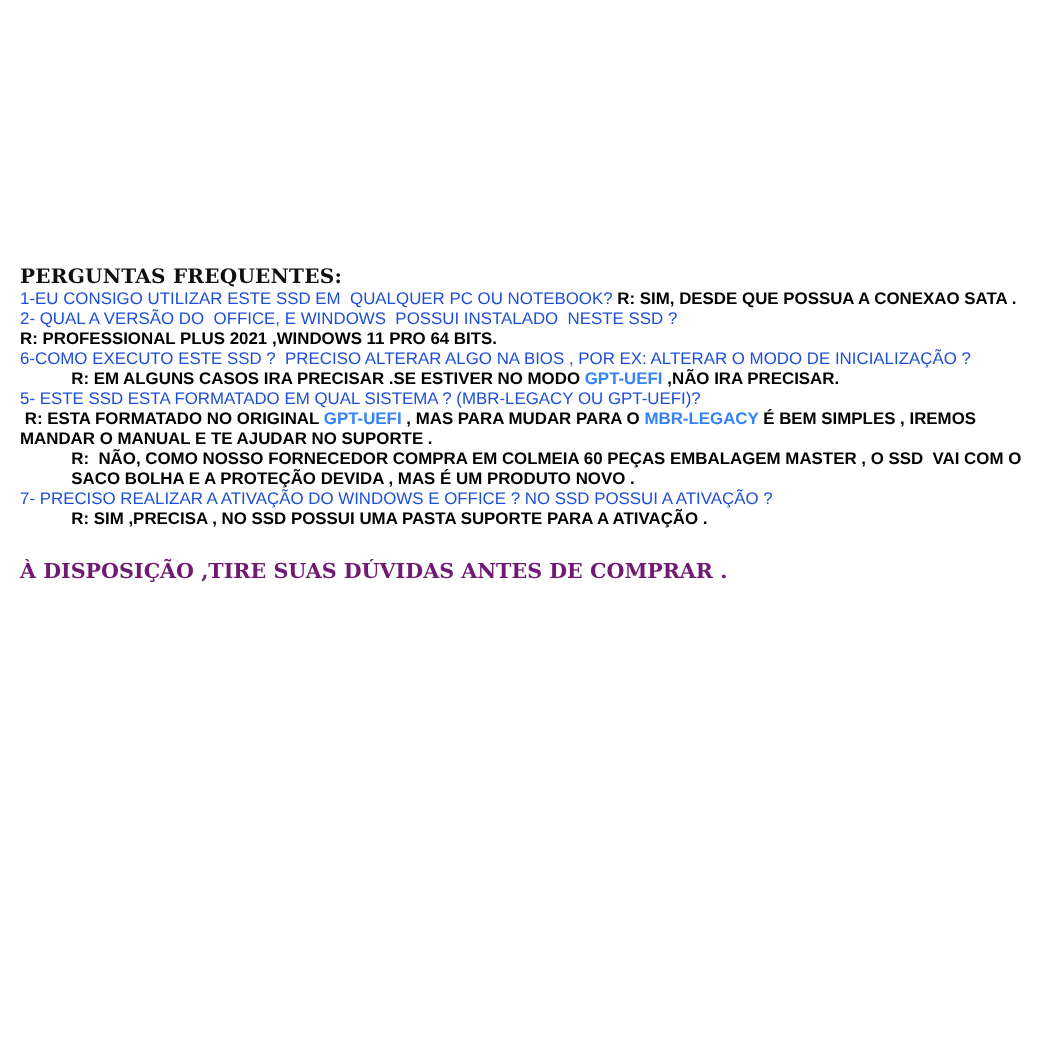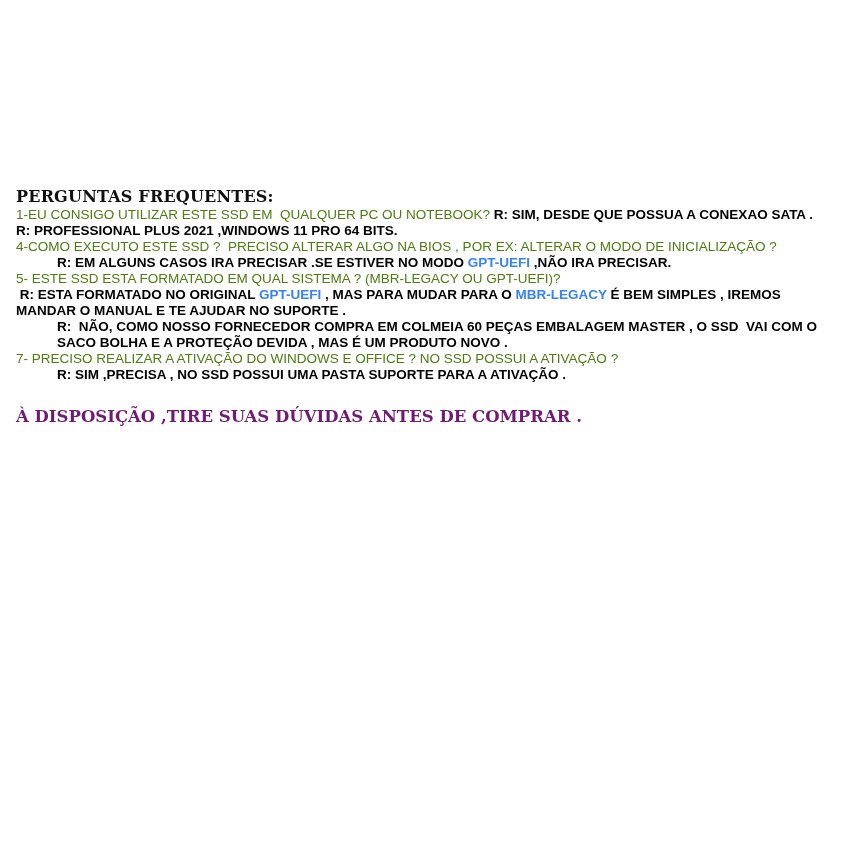--- a/index.html
+++ b/index.html
@@ -3,20 +3,21 @@
 <meta charset="utf-8">
 <style>
   html, body { margin: 0; padding: 0; background: #ffffff; }
   .page {
     position: relative;
     width: 845px;
     height: 690px;
     background: #ffffff;
     overflow: hidden;
     font-family: "Liberation Sans", sans-serif;
+    margin-top: 24px;
   }
   main.faq {
     padding: 186px 9px 0 16px;
   }
   h2.heading {
     margin: 0;
     font-family: "DejaVu Serif", serif;
     font-weight: bold;
     font-size: 16px;
     line-height: 21px;
@@ -24,21 +25,21 @@
     letter-spacing: 0.2px;
     white-space: pre-wrap;
   }
   p.line {
     margin: 0;
     font-size: 13.5px;
     line-height: 16px;
     color: #303030;
     white-space: pre-wrap;
   }
-  p.line .n { font-weight: normal; color: #4d7c0f; }
+  p.line .n { font-weight: normal; color: #1d4ed8; }
   p.line .b { font-weight: bold; color: #000000; }
   p.line .l { font-weight: bold; color: #3483fa; }
   .mt0  { margin-top: 0; }
   .mt9  { margin-top: 9px; padding-left: 41px; }
   .mt10 { margin-top: 10px; }
   .mt13 { margin-top: 13px; }
   .mt16 { margin-top: 16px; }
   .mt25 { margin-top: 25px; }
   .mt26 { margin-top: 26px; }
   p.closing {
@@ -53,23 +54,24 @@
 </style>
 </head>
 <body>
 
 <div class="page">
   <main class="faq">
     <h2 class="heading">PERGUNTAS FREQUENTES:</h2>
 
     <p class="line mt13"><span class="n">1-EU CONSIGO UTILIZAR ESTE SSD EM  QUALQUER PC OU NOTEBOOK? </span><span class="b">R: SIM, DESDE QUE POSSUA A CONEXAO SATA .</span></p>
 
+    <p class="line mt16"><span class="n">2- QUAL A VERSÃO DO  OFFICE, E WINDOWS  POSSUI INSTALADO  NESTE SSD ?</span></p>
     <p class="line mt10"><span class="b">R: PROFESSIONAL PLUS 2021 ,WINDOWS 11 PRO 64 BITS.</span></p>
 
-    <p class="line mt16"><span class="n">4-COMO EXECUTO ESTE SSD ?  PRECISO ALTERAR ALGO NA BIOS , POR EX: ALTERAR O MODO DE INICIALIZAÇÃO ?</span></p>
+    <p class="line mt16"><span class="n">6-COMO EXECUTO ESTE SSD ?  PRECISO ALTERAR ALGO NA BIOS , POR EX: ALTERAR O MODO DE INICIALIZAÇÃO ?</span></p>
     <p class="line mt9"><span class="b">R: EM ALGUNS CASOS IRA PRECISAR .SE ESTIVER NO MODO </span><span class="l">GPT-UEFI</span><span class="b"> ,NÃO IRA PRECISAR.</span></p>
 
 
     <p class="line mt25"><span class="n">5- ESTE SSD ESTA FORMATADO EM QUAL SISTEMA ? (MBR-LEGACY OU GPT-UEFI)?</span></p>
     <p class="line mt0"><span class="b"> R: ESTA FORMATADO NO ORIGINAL </span><span class="l">GPT-UEFI</span><span class="b"> , MAS PARA MUDAR PARA O </span><span class="l">MBR-LEGACY</span><span class="b"> É BEM SIMPLES , IREMOS MANDAR O MANUAL E TE AJUDAR NO SUPORTE .</span></p>
 
     <p class="line mt9"><span class="b">R:  NÃO, COMO NOSSO FORNECEDOR COMPRA EM COLMEIA 60 PEÇAS EMBALAGEM MASTER , O SSD  VAI COM O SACO BOLHA E A PROTEÇÃO DEVIDA , MAS É UM PRODUTO NOVO .</span></p>
 
     <p class="line mt26"><span class="n">7- PRECISO REALIZAR A ATIVAÇÃO DO WINDOWS E OFFICE ? NO SSD POSSUI A ATIVAÇÃO ?</span></p>
     <p class="line mt9"><span class="b">R: SIM ,PRECISA , NO SSD POSSUI UMA PASTA SUPORTE PARA A ATIVAÇÃO .</span></p>

